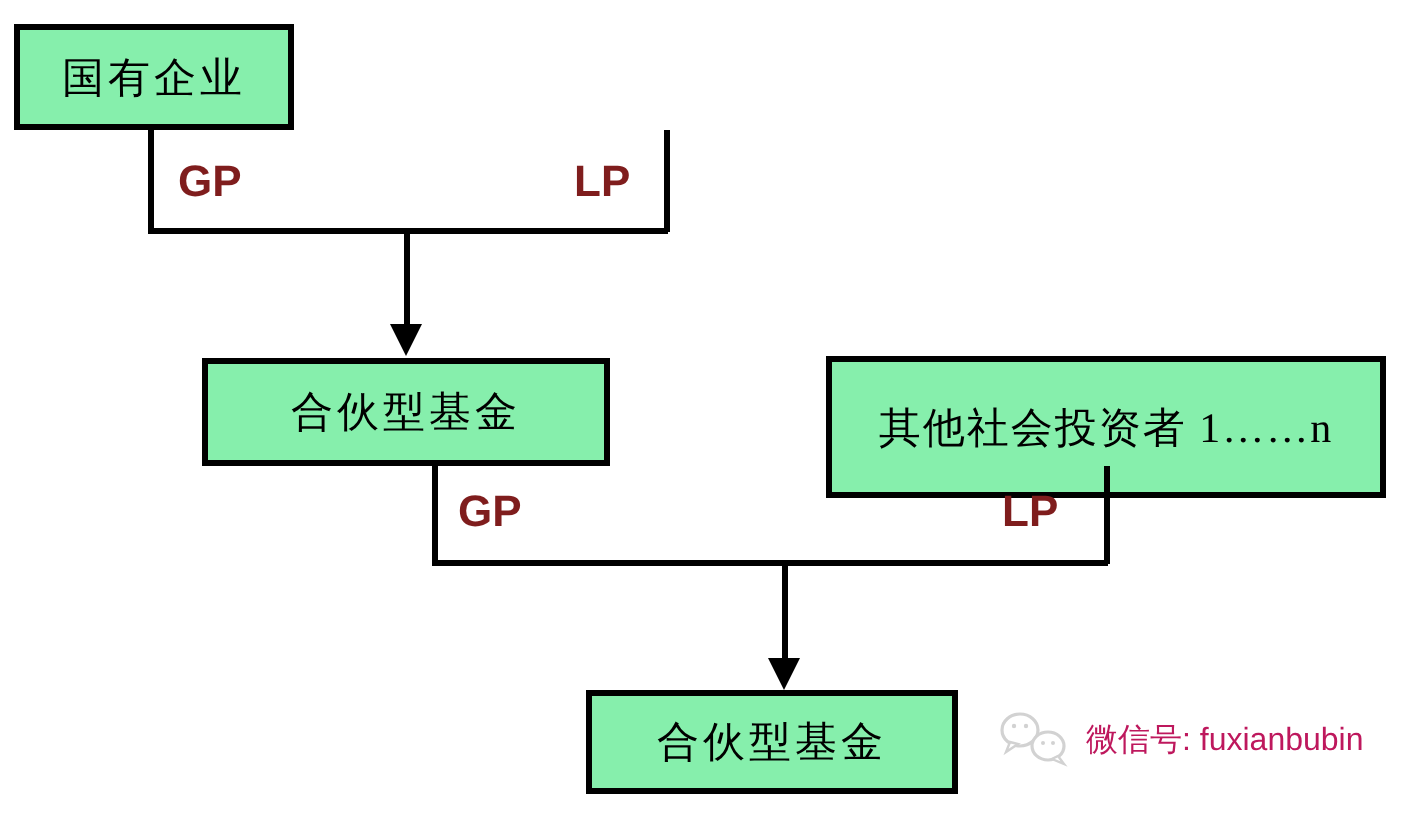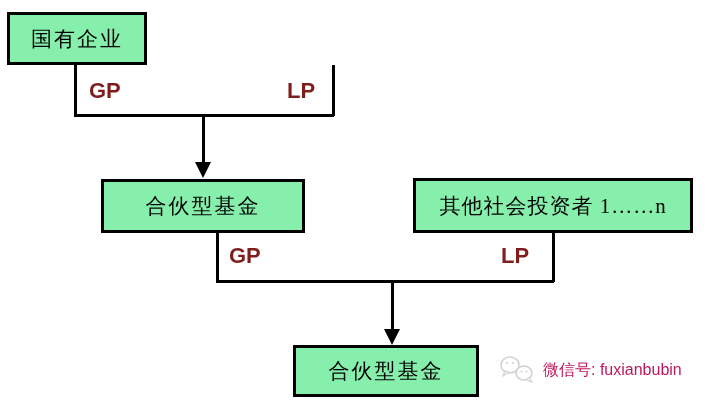--- a/index.html
+++ b/index.html
@@ -55,21 +55,21 @@
   <div class="line" style="left:332px;top:65px;width:2.5px;height:51px;"></div>
   <div class="line" style="left:74px;top:114px;width:260px;height:2.5px;"></div>
   <div class="line" style="left:202px;top:116px;width:2.5px;height:48px;"></div>
   <div class="arrowhead" style="left:195px;top:162px;"></div>
 
   <div class="edge-label" style="left:89px;top:80px;">GP</div>
   <div class="edge-label" style="left:287px;top:80px;">LP</div>
 
   <div class="box" style="left:101px;top:179px;width:204px;height:54px;">合伙型基金</div>
 
-  <div class="box" style="left:413px;top:178px;width:280px;height:55px;letter-spacing:1px;">其他社会投资者 1……n</div>
+  <div class="box" style="left:413px;top:178px;width:280px;height:71px;letter-spacing:1px;">其他社会投资者 1……n</div>
 
   <div class="line" style="left:216px;top:233px;width:2.5px;height:49px;"></div>
   <div class="line" style="left:552px;top:233px;width:2.5px;height:49px;"></div>
   <div class="line" style="left:216px;top:280px;width:338px;height:2.5px;"></div>
   <div class="line" style="left:391px;top:282px;width:2.5px;height:48px;"></div>
   <div class="arrowhead" style="left:384px;top:329px;"></div>
 
   <div class="edge-label" style="left:229px;top:245px;">GP</div>
   <div class="edge-label" style="left:501px;top:245px;">LP</div>
 

